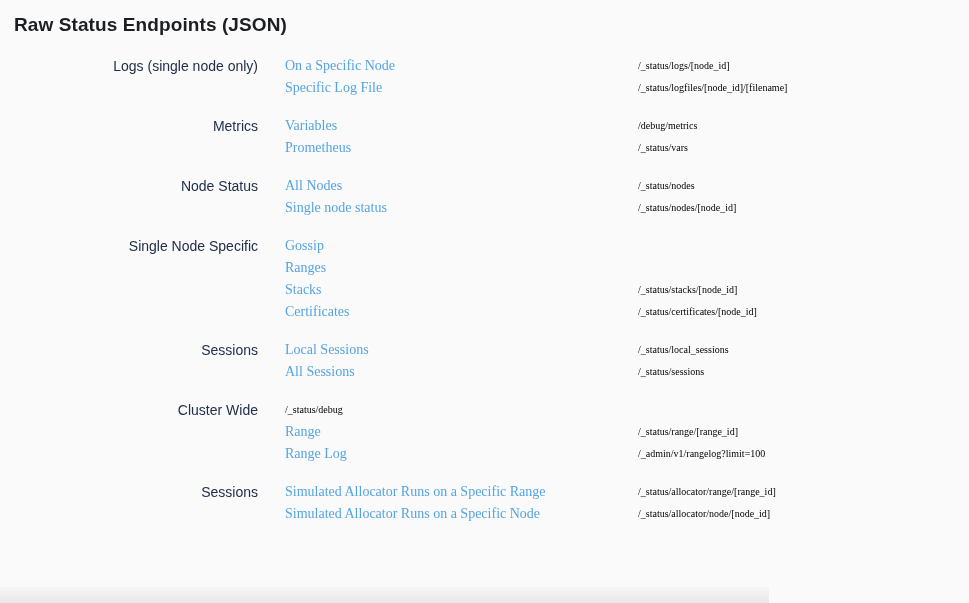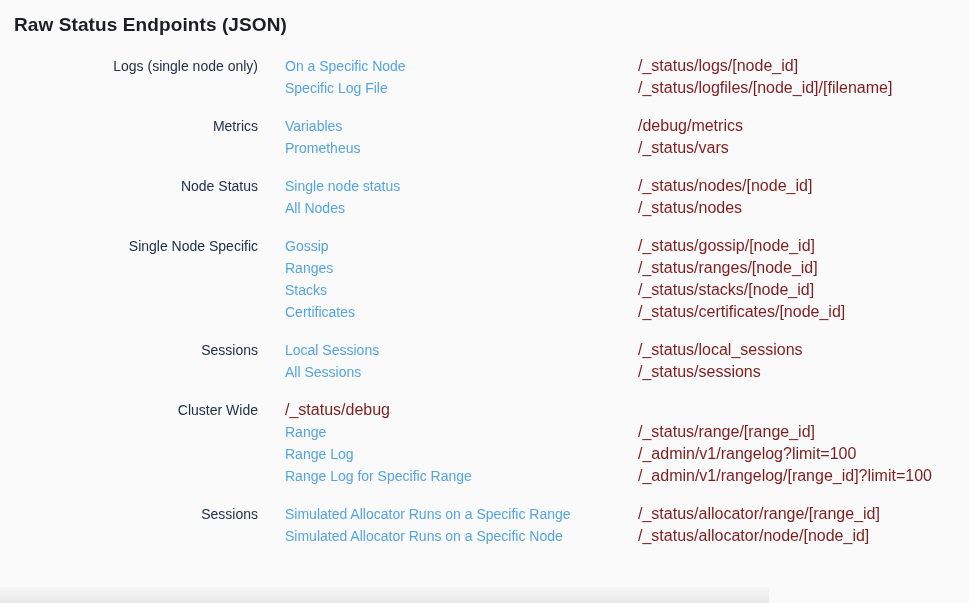--- a/index.html
+++ b/index.html
@@ -44,32 +44,33 @@
     color: #213049;
   }
   .rows {
     display: flex;
     flex-direction: column;
     margin-left: 27px;
   }
   .entry {
     display: flex;
     line-height: 22px;
+    font-family: Liberation Serif, serif;
   }
   .link {
     width: 353px;
     flex-shrink: 0;
     font-size: 14px;
     color: #55a4e2;
     text-decoration: none;
     cursor: pointer;
   }
   .endpoint {
-    font-size: 16px;
-    color: #7f1d1d;
+    font-size: 10px;
+    color: #000000;
     white-space: nowrap;
   }
   .footer-strip {
     position: absolute;
     left: 0;
     bottom: 0;
     width: 100%;
     height: 16px;
     background: linear-gradient(to bottom, rgba(0,0,0,0.015), rgba(0,0,0,0.07));
   }
@@ -108,42 +109,40 @@
     <a class="link">Prometheus</a>
     <span class="endpoint">/_status/vars</span>
   </div>
 </div>
   </div>
 
   <div class="section">
     <div class="category">Node Status</div>
     <div class="rows">
   <div class="entry">
+    <a class="link">All Nodes</a>
+    <span class="endpoint">/_status/nodes</span>
+  </div>
+
+  <div class="entry">
     <a class="link">Single node status</a>
     <span class="endpoint">/_status/nodes/[node_id]</span>
   </div>
-
-  <div class="entry">
-    <a class="link">All Nodes</a>
-    <span class="endpoint">/_status/nodes</span>
-  </div>
 </div>
   </div>
 
   <div class="section">
     <div class="category">Single Node Specific</div>
     <div class="rows">
   <div class="entry">
     <a class="link">Gossip</a>
-    <span class="endpoint">/_status/gossip/[node_id]</span>
   </div>
 
   <div class="entry">
     <a class="link">Ranges</a>
-    <span class="endpoint">/_status/ranges/[node_id]</span>
   </div>
 
   <div class="entry">
     <a class="link">Stacks</a>
     <span class="endpoint">/_status/stacks/[node_id]</span>
   </div>
 
   <div class="entry">
     <a class="link">Certificates</a>
     <span class="endpoint">/_status/certificates/[node_id]</span>
@@ -176,24 +175,20 @@
   <div class="entry">
     <a class="link">Range</a>
     <span class="endpoint">/_status/range/[range_id]</span>
   </div>
 
   <div class="entry">
     <a class="link">Range Log</a>
     <span class="endpoint">/_admin/v1/rangelog?limit=100</span>
   </div>
 
-  <div class="entry">
-    <a class="link">Range Log for Specific Range</a>
-    <span class="endpoint">/_admin/v1/rangelog/[range_id]?limit=100</span>
-  </div>
 </div>
   </div>
 
   <div class="section">
     <div class="category">Sessions</div>
     <div class="rows">
   <div class="entry">
     <a class="link">Simulated Allocator Runs on a Specific Range</a>
     <span class="endpoint">/_status/allocator/range/[range_id]</span>
   </div>

